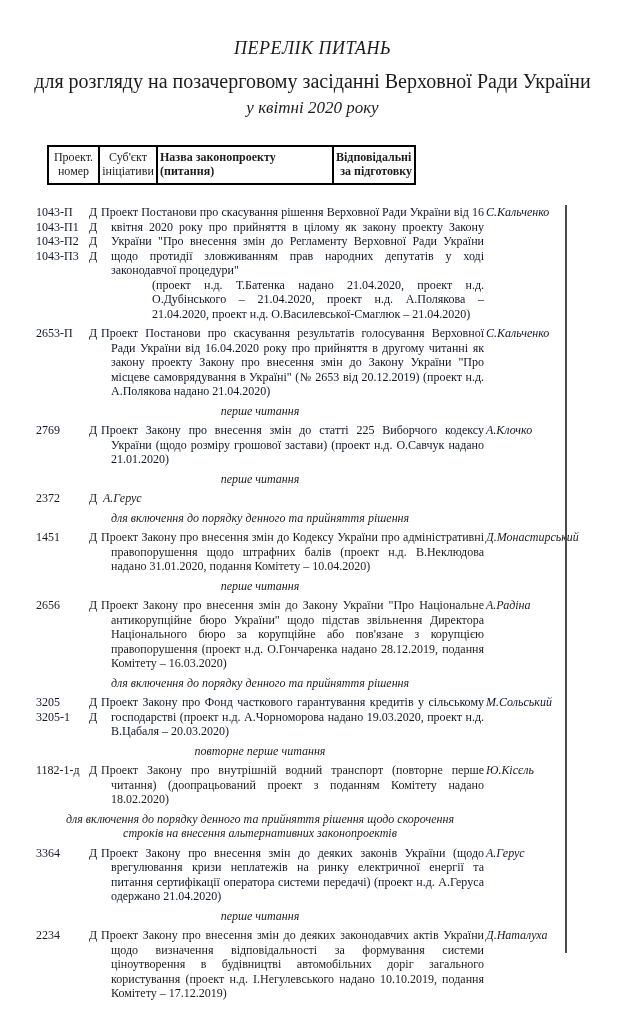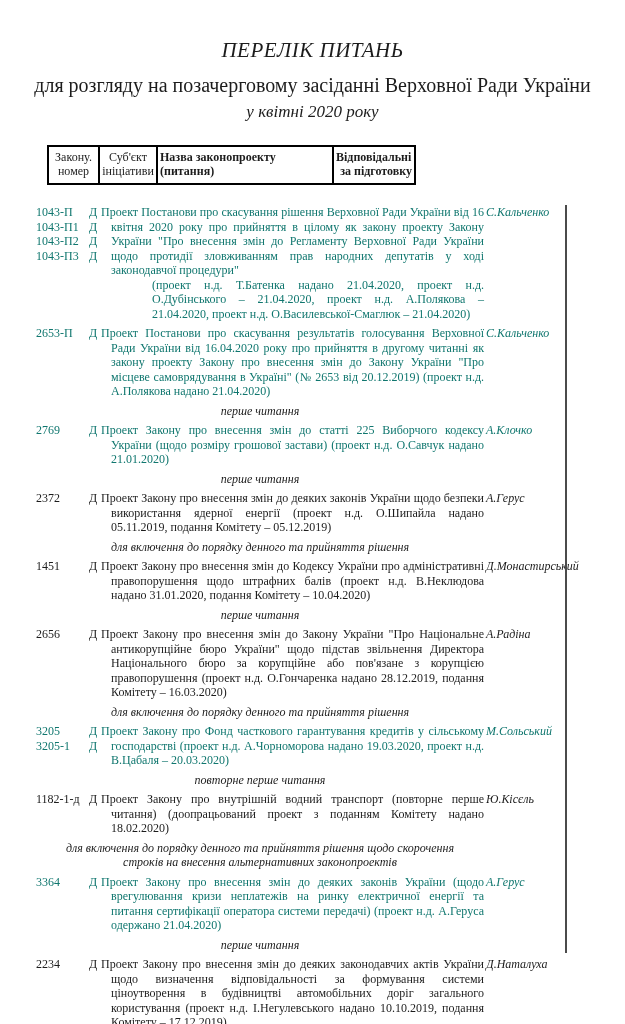--- a/index.html
+++ b/index.html
@@ -3,21 +3,21 @@
 <meta charset="utf-8">
 <style>
   html,body { margin:0; padding:0; background:#e8e8e8; }
   .page {
     position:relative; width:625px; height:1024px; margin:0 auto;
     background:#ffffff; overflow:hidden;
     font-family:"Liberation Serif", serif; color:#1c1c1c;
   }
   
   .titles { padding-top:38px; text-align:center; }
-  .title-main { font-size:21px; font-style:italic; letter-spacing:0.5px; }
+  .title-main { font-size:18px; font-style:italic; letter-spacing:0.5px; }
   .title-sub  { font-size:20px; margin-top:11px; }
   .title-period { font-size:17px; font-style:italic; margin-top:5px; }
   
   .reg-table {
     position:absolute; left:47px; top:145px; display:flex;
     border:2px solid #000; background:#fff;
   }
   .reg-cell {
     font-size:12px; line-height:14px; padding:3px 2px 5px 2px;
     display:flex; flex-direction:column; justify-content:center; text-align:center;
@@ -34,21 +34,21 @@
   .entry {
     display:grid; grid-template-columns:52px 13px 383px 1fr;
     margin-bottom:5px; font-size:12px; line-height:14.5px;
   }
   .entry .nums div, .entry .dcol div { line-height:14.5px; }
   .entry .dcol { padding-left:1px; }
   .entry .body { text-align:justify; }
   .entry .body .p1 { padding-left:10px; text-indent:-10px; }
   .entry .body .p2 { margin-left:51px; }
   .entry .resp { padding-left:2px; font-style:italic; white-space:nowrap; }
-  .entry.link { color:#0f766e; }
+  .entry.link { color:#0f172a; }
   .heading {
     width:448px; text-align:center; font-style:italic; font-size:12px;
     line-height:14.5px; margin:1px 0 5px 0;
   }
   .heading span { display:block; max-width:400px; margin:0 auto; }
   
   .v-rule { position:absolute; left:565px; top:205px; width:2px; height:748px; background:#4b4b4b; }
   
   .legend { position:absolute; left:45px; top:983px; font-size:12.5px; }
   .legend-row { display:flex; margin-top:8px; margin-left:17px; }
@@ -60,21 +60,21 @@
 <div class="page">
 
   <div class="titles">
     <div class="title-main">ПЕРЕЛІК ПИТАНЬ</div>
     <div class="title-sub">для розгляду на позачерговому засіданні Верховної Ради України</div>
     <div class="title-period">у квітні 2020 року</div>
   </div>
 
   <div class="reg-table">
     <div class="reg-cell cell-reg">
-      <div>Закону.</div>
+      <div>Проект.</div>
       <div>номер</div>
     </div>
     <div class="reg-cell cell-subj">
       <div>Суб'єкт</div>
       <div>ініціативи</div>
     </div>
     <div class="reg-cell cell-name">
       <div>Назва законопроекту (питання)</div>
     </div>
     <div class="reg-cell cell-resp">
@@ -138,23 +138,20 @@
         <span>перше читання</span>
       </div>
 
   <div class="entry">
     <div class="nums">
           <div>2372</div>
         </div>
     <div class="dcol">
           <div>Д</div>
         </div>
-    <div class="body">
-          <div class="p1">Проект Закону про внесення змін до деяких законів України щодо безпеки використання ядерної енергії (проект н.д. О.Шипайла надано 05.11.2019, подання Комітету – 05.12.2019)</div>
-        </div>
     <div class="resp">А.Герус</div>
   </div>
 
   <div class="heading">
         <span>для включення до порядку денного та прийняття рішення</span>
       </div>
 
   <div class="entry">
     <div class="nums">
           <div>1451</div>

